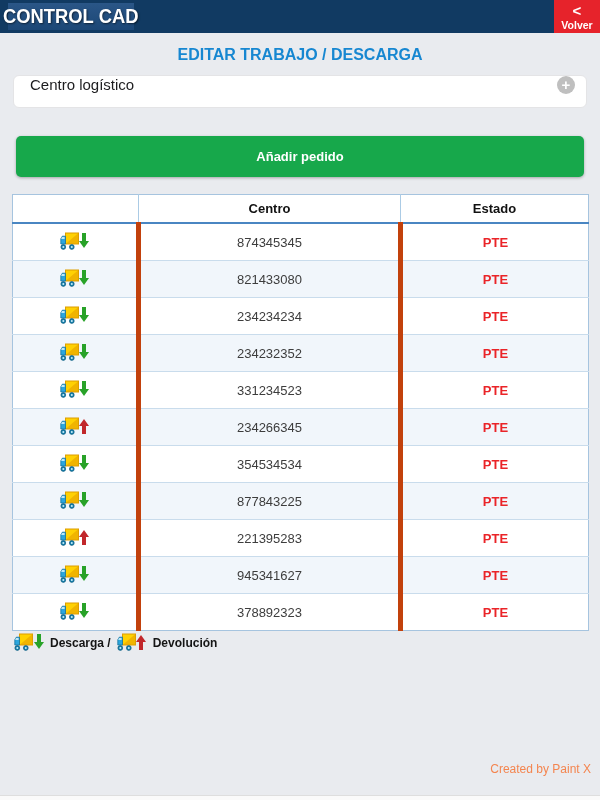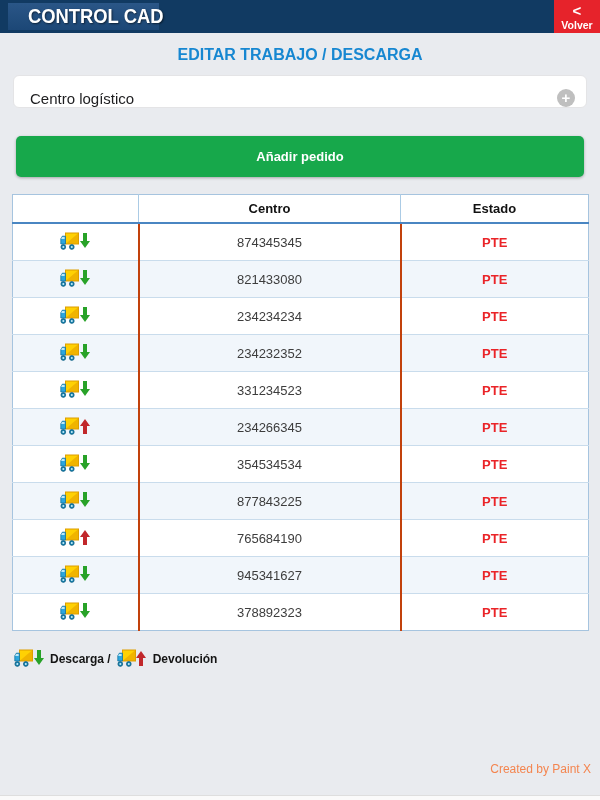--- a/index.html
+++ b/index.html
@@ -14,21 +14,21 @@
   
   .app-header {
     height:33px;
     background:var(--header_bg, #113a62);
     position:relative;
   }
   .logo-patch {
     position:absolute; left:8px; top:3px;
     width:126px; height:27px;
     background:linear-gradient(#2a5687, #1c4776);
-    display:flex; align-items:center; justify-content:center;padding-left:25px;
+    display:flex; align-items:center; justify-content:center;
   }
   .logo-text {
     color:#fff; font-weight:700; font-size:20px;
     letter-spacing:0px; white-space:nowrap;
     transform:scaleX(0.92);
     text-shadow:1px 1px 2px rgba(0,0,0,0.55);
   }
   .back-btn {
     position:absolute; right:0; top:0;
     width:46px; height:33px;
@@ -49,21 +49,21 @@
     font-weight:700; font-size:16px;
   }
 
   
   .center-field {
     margin:11px 13px 0;
     height:31px;
     background:#fff;
     border:1px solid #e4e4e6;
     border-radius:6px;
-    display:flex; align-items:flex-end;
+    display:flex; align-items:flex-start;
     padding:0 11px 0 16px;
     cursor:pointer;
   }
   .center-field-label { font-size:15px; color:#1d1d1f; }
   .plus-icon {
     margin-left:auto;
     width:18px; height:18px;
     border-radius:50%;
     background:#bfbfbf;
     color:#fff;
@@ -107,21 +107,21 @@
     background:#fff;
     border-bottom:2px solid #4a86c2;
     border-left:1px solid #abcbe5;
   }
   .orders-table th:first-child { border-left:none; }
   .orders-table td {
     height:34px;
     text-align:center; vertical-align:middle;
     font-size:13px; color:#3d3d3d;
     border-top:1px solid #c9dcec;
-    border-left:2px solid #c2410c;
+    border-left:5px solid #c2410c;
   }
   .orders-table td:first-child { border-left:none; }
   .orders-table tbody tr:nth-child(even) td { background:#f1f6fb; }
   .status-pte { color:var(--status_red, #ea2428); font-weight:700; }
 
   
   .truck {
     position:relative;
     display:inline-block;
     width:30px; height:20px;
@@ -145,21 +145,21 @@
   .truck-arrow .head {
     position:absolute; left:0.5px; top:8px;
     width:0; height:0;
     border-left:5px solid transparent;
     border-right:5px solid transparent;
     border-top:7px solid currentColor;
   }
 
   
   .legend {
-    margin:18px 0 0 14px;
+    margin:2px 0 0 14px;
     display:flex; align-items:center; gap:6px;
     font-size:12px; font-weight:700; color:#151515;
   }
 
   
   .watermark {
     position:absolute; right:9px; bottom:24px;
     font-size:12px; color:#f4854f;
   }
   .bottom-strip {
@@ -411,21 +411,21 @@
           <circle cx="3.3" cy="15" r="1" fill="#C9ECFA"></circle>
           <circle cx="11.8" cy="15" r="2.4" fill="#157FAB" stroke="#0A5A7E" stroke-width="0.7"></circle>
           <circle cx="11.8" cy="15" r="1" fill="#C9ECFA"></circle>
         </svg>
         <span class="truck-arrow">
               <span class="stem"></span>
               <span class="head"></span>
             </span>
       </span>
     </td>
-    <td>765684190</td>
+    <td>221395283</td>
     <td><span class="status-pte">PTE</span></td>
   </tr>
 
   <tr>
     <td>
       <span class="truck" data-arrow="down">
         <svg class="truck-svg" width="22" height="19" viewBox="0 0 22 19">
           <rect x="5.5" y="1" width="13" height="11" fill="#FFD103"></rect>
           <polygon points="5.5,12 18.5,12 18.5,1" fill="#F0B400"></polygon>
           <rect x="5.5" y="1" width="13" height="11" fill="none" stroke="#DE9E00" stroke-width="1"></rect>

